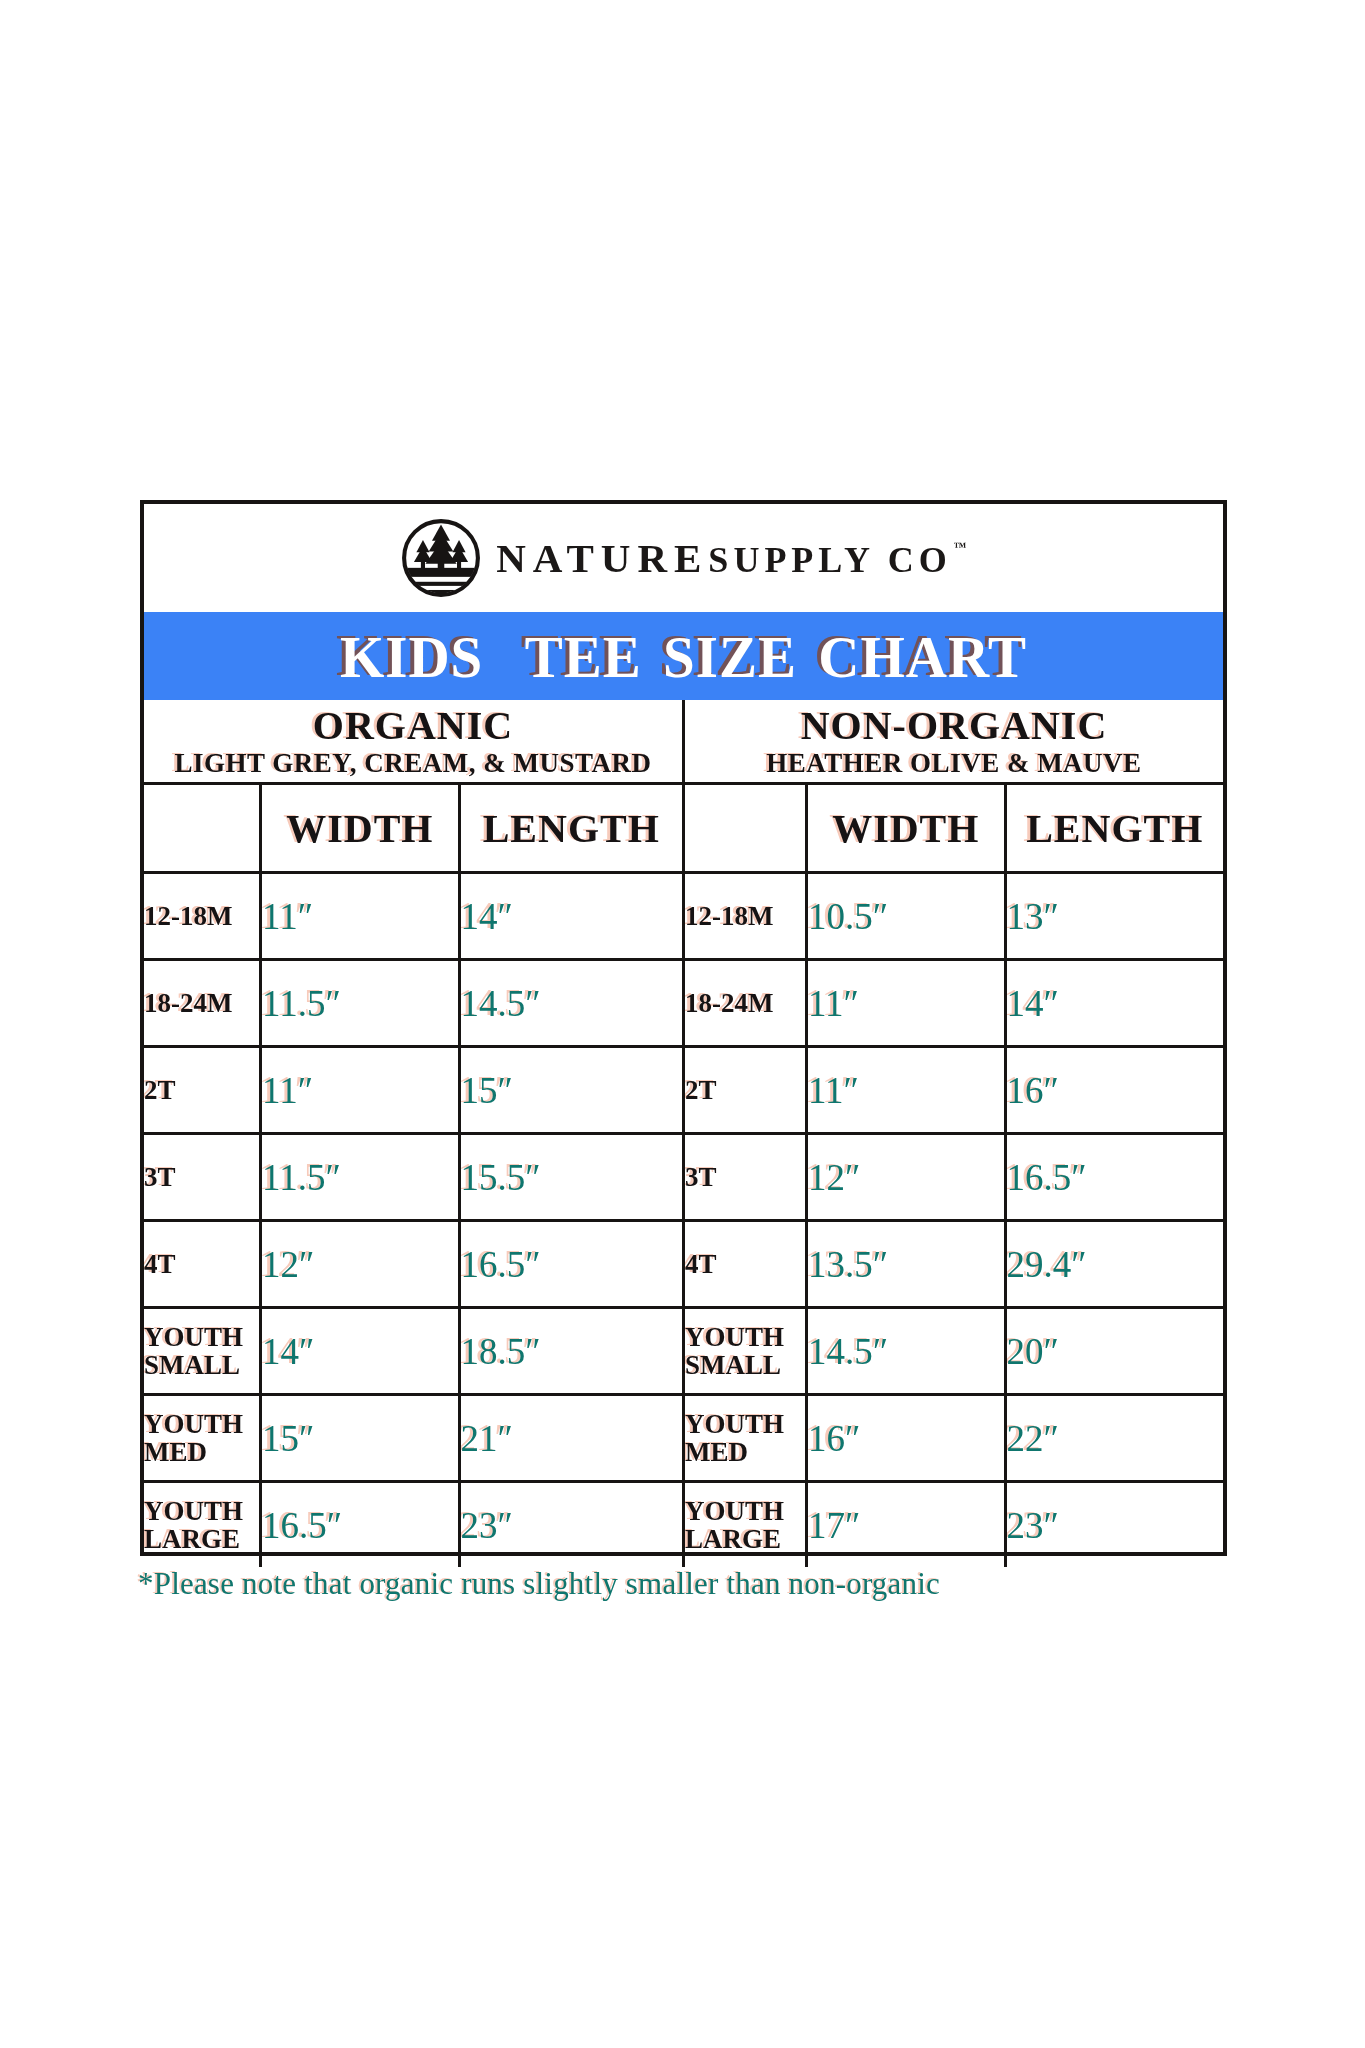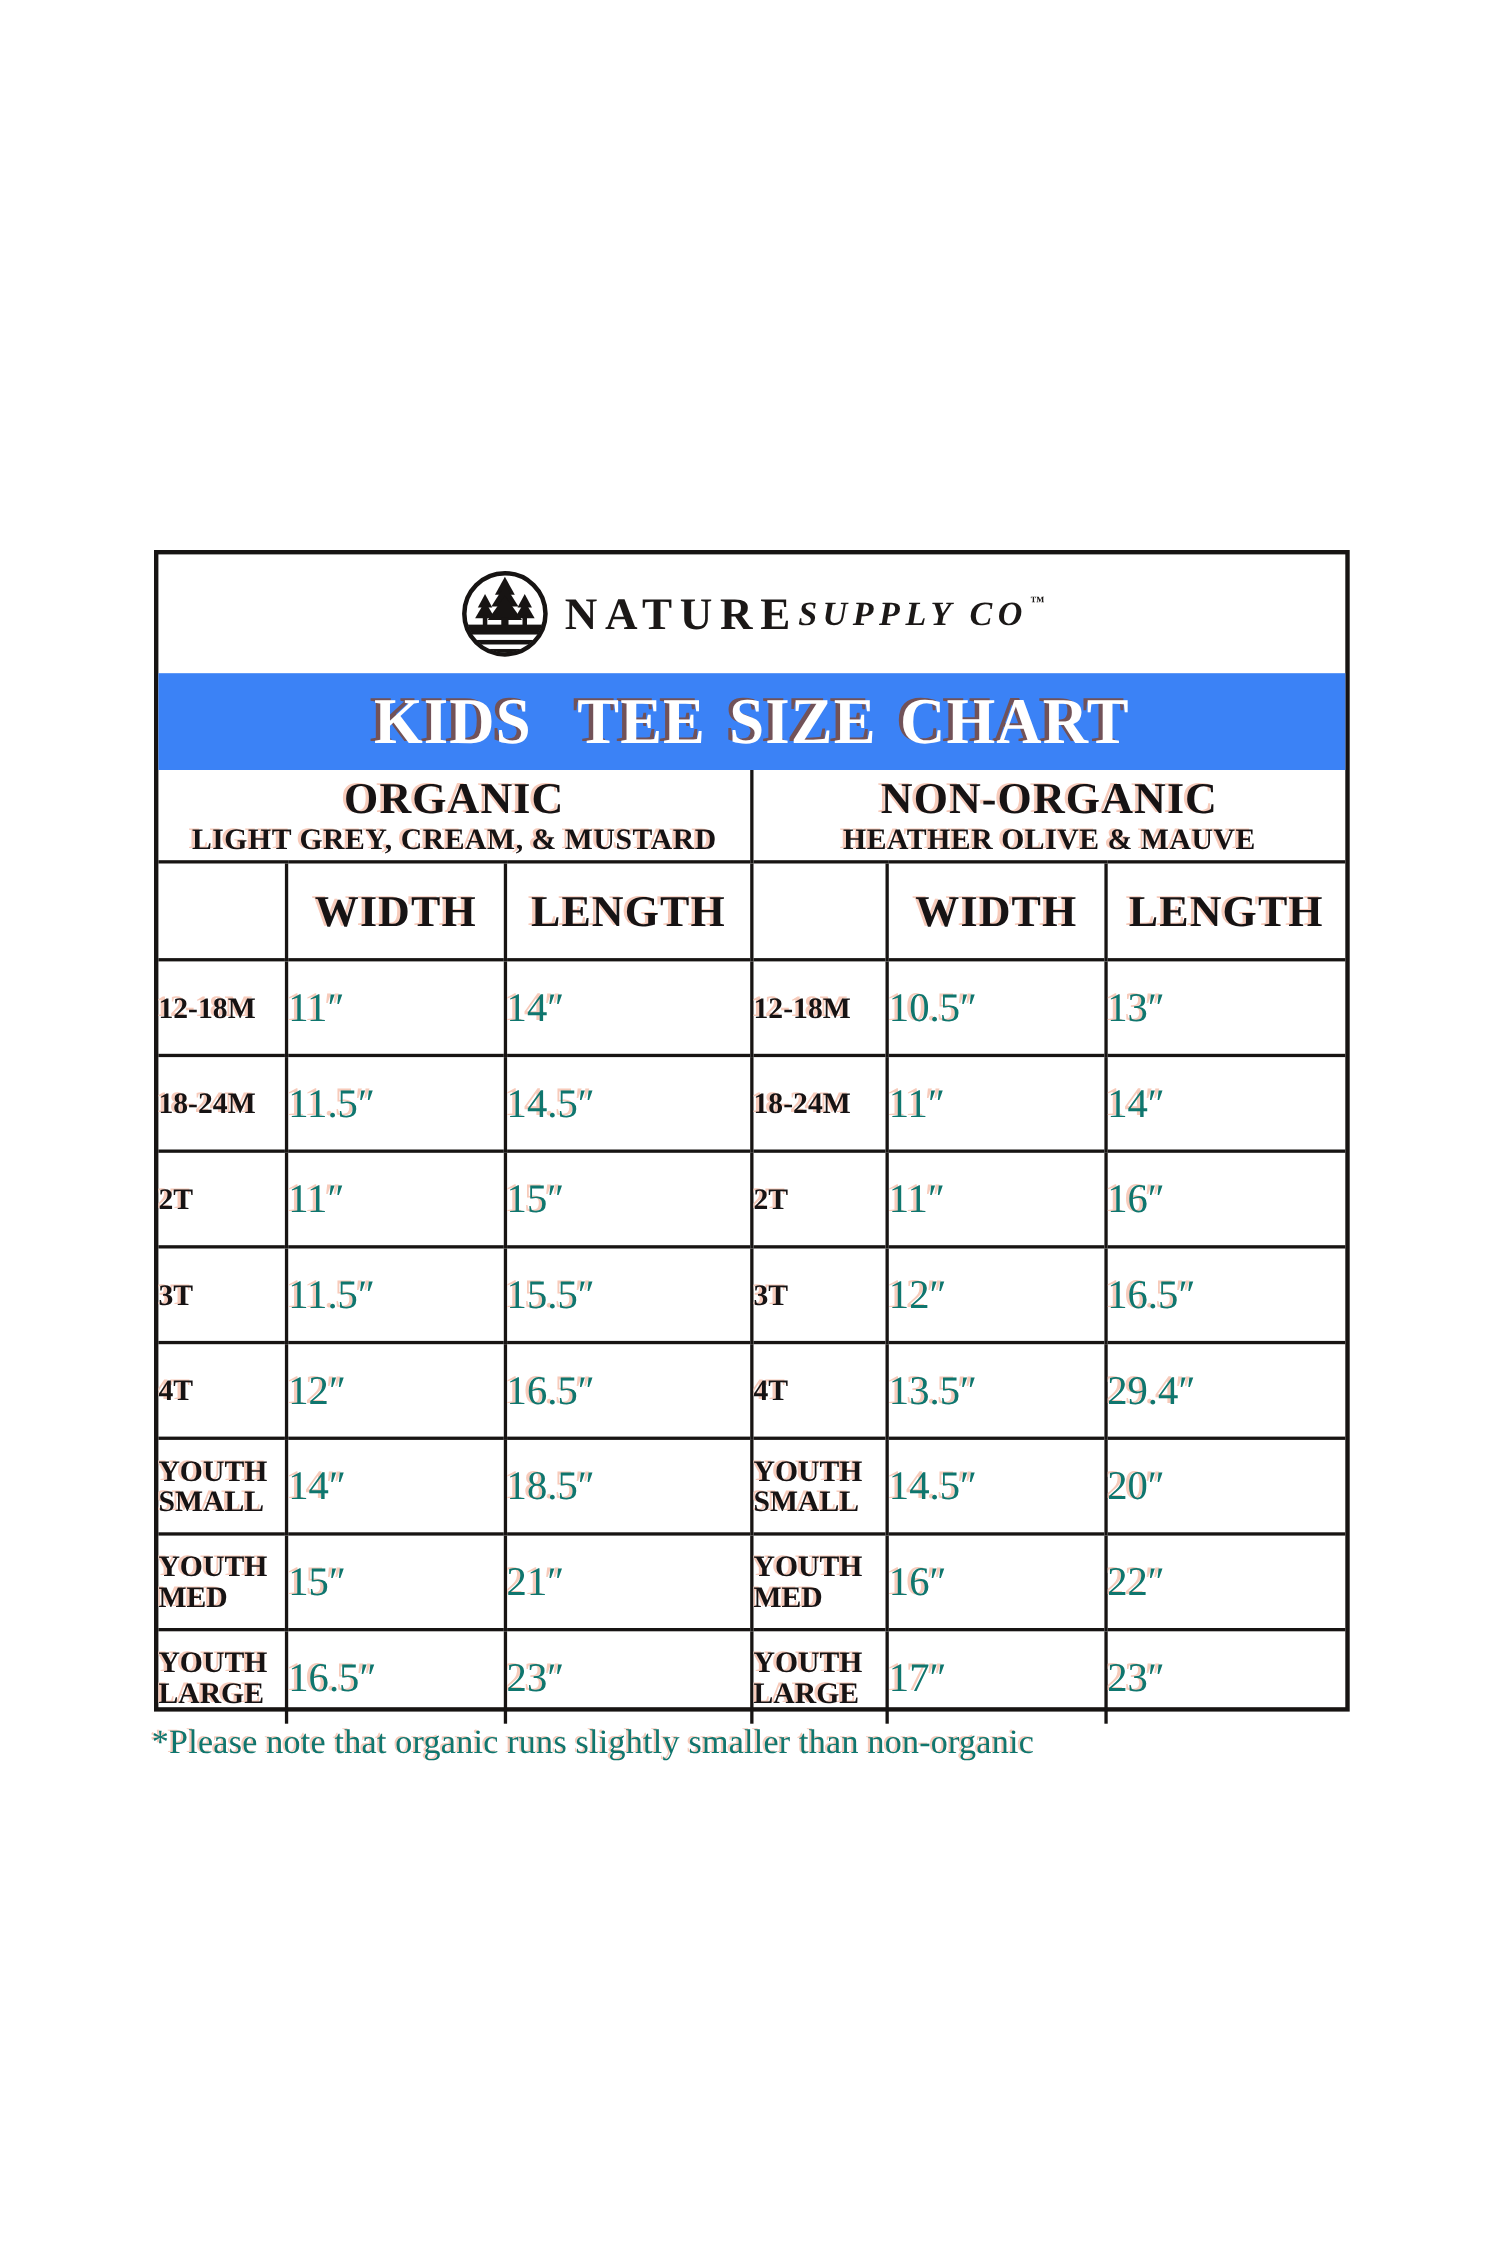--- a/index.html
+++ b/index.html
@@ -22,21 +22,21 @@
     height:108px;flex:0 0 auto;
     display:flex;align-items:center;justify-content:center;gap:14px;
   }
   .logo-mark{width:82px;height:82px;flex:0 0 auto;}
   .brand-text{display:flex;flex-direction:row;align-items:flex-start;line-height:1;}
   .brand-line1{
     font-size:41px;font-weight:bold;letter-spacing:7px;color:#1b1817;
   }
   .brand-line2-wrap{display:flex;align-items:flex-start;margin-top:4px;}
   .brand-line2{
-    font-size:31px;font-weight:bold;letter-spacing:5px;color:#1b1817;font-style:italic;
+    font-size:36px;font-weight:bold;letter-spacing:5px;color:#1b1817;
   }
   .brand-tm{font-size:13px;font-weight:bold;color:#1b1817;margin-left:2px;margin-top:-2px;}
   
   .title-bar{
     height:88px;flex:0 0 auto;
     background:#3b82f6;
     display:flex;align-items:center;justify-content:center;
   }
   .title-text{
     color:#ffffff;

